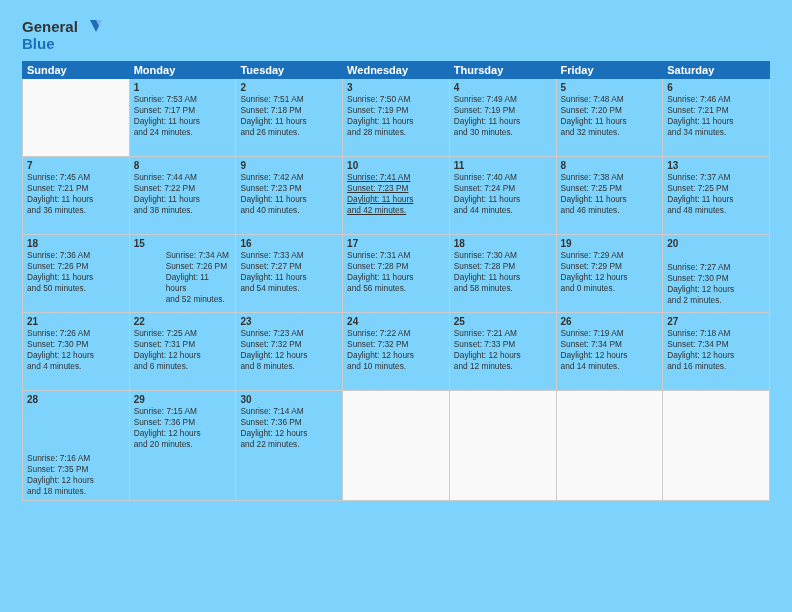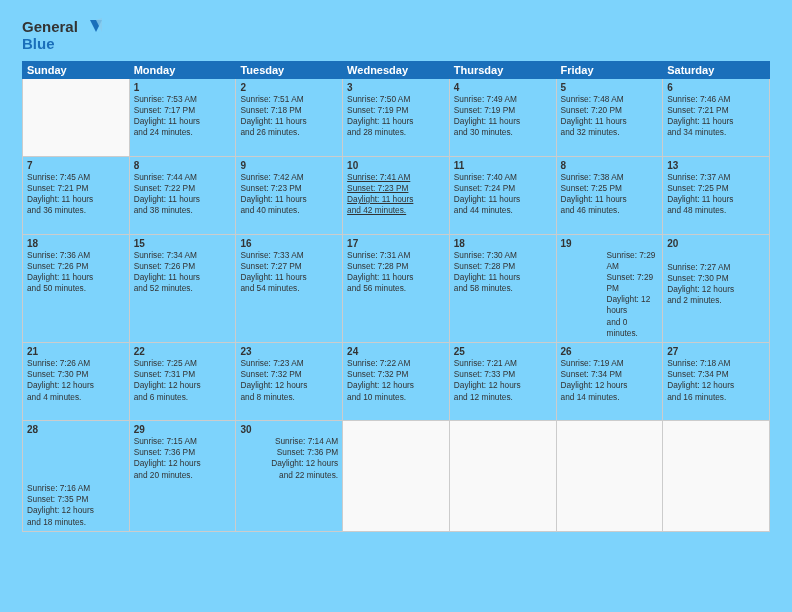--- a/index.html
+++ b/index.html
@@ -216,21 +216,21 @@
         <tr>
           <td>
             <span class="day-num">18</span>
             <div class="day-info" style="white-space: pre-line;">Sunrise: 7:36 AM
 Sunset: 7:26 PM
 Daylight: 11 hours
 and 50 minutes.</div>
           </td>
           <td>
             <span class="day-num">15</span>
-            <div class="day-info" style="white-space: pre-line;">Sunrise: 7:34 AM
+            <div class="day-info" style="white-space: pre-line; margin-left: 32px;">Sunrise: 7:34 AM
 Sunset: 7:26 PM
 Daylight: 11 hours
 and 52 minutes.</div>
           </td>
           <td>
             <span class="day-num">16</span>
             <div class="day-info" style="white-space: pre-line;">Sunrise: 7:33 AM
 Sunset: 7:27 PM
 Daylight: 11 hours
 and 54 minutes.</div>
@@ -244,21 +244,21 @@
           </td>
           <td>
             <span class="day-num">18</span>
             <div class="day-info" style="white-space: pre-line;">Sunrise: 7:30 AM
 Sunset: 7:28 PM
 Daylight: 11 hours
 and 58 minutes.</div>
           </td>
           <td>
             <span class="day-num">19</span>
-            <div class="day-info" style="white-space: pre-line; margin-left: 46px;">Sunrise: 7:29 AM
+            <div class="day-info" style="white-space: pre-line;">Sunrise: 7:29 AM
 Sunset: 7:29 PM
 Daylight: 12 hours
 and 0 minutes.</div>
           </td>
           <td>
             <span class="day-num">20</span>
             <div class="day-info" style="white-space: pre-line; margin-top: 13px;">Sunrise: 7:27 AM
 Sunset: 7:30 PM
 Daylight: 12 hours
 and 2 minutes.</div>
@@ -325,21 +325,21 @@
           </td>
           <td>
             <span class="day-num">29</span>
             <div class="day-info" style="white-space: pre-line;">Sunrise: 7:15 AM
 Sunset: 7:36 PM
 Daylight: 12 hours
 and 20 minutes.</div>
           </td>
           <td>
             <span class="day-num">30</span>
-            <div class="day-info" style="white-space: pre-line; text-align: right;">Sunrise: 7:14 AM
+            <div class="day-info" style="white-space: pre-line;">Sunrise: 7:14 AM
 Sunset: 7:36 PM
 Daylight: 12 hours
 and 22 minutes.</div>
           </td>
           <td class="empty"></td>
           <td class="empty"></td>
           <td class="empty"></td>
           <td class="empty"></td>
         </tr>
       </tbody>

